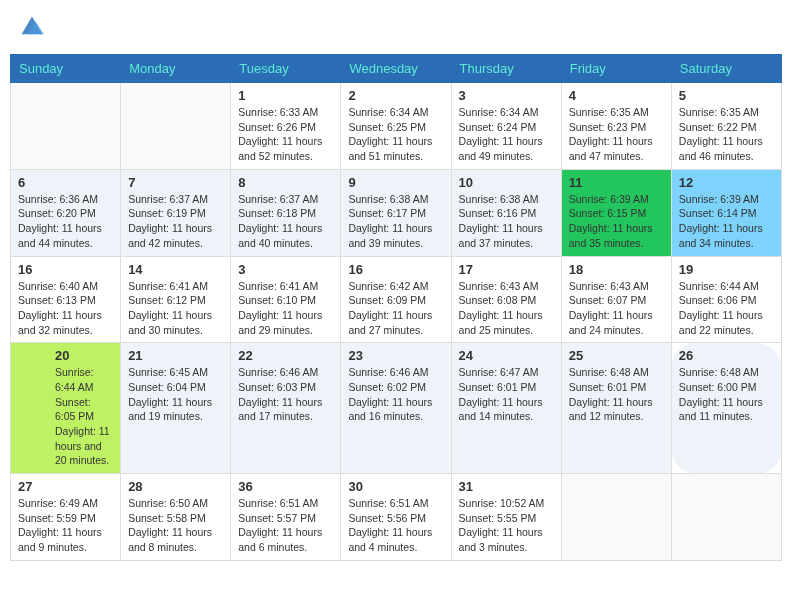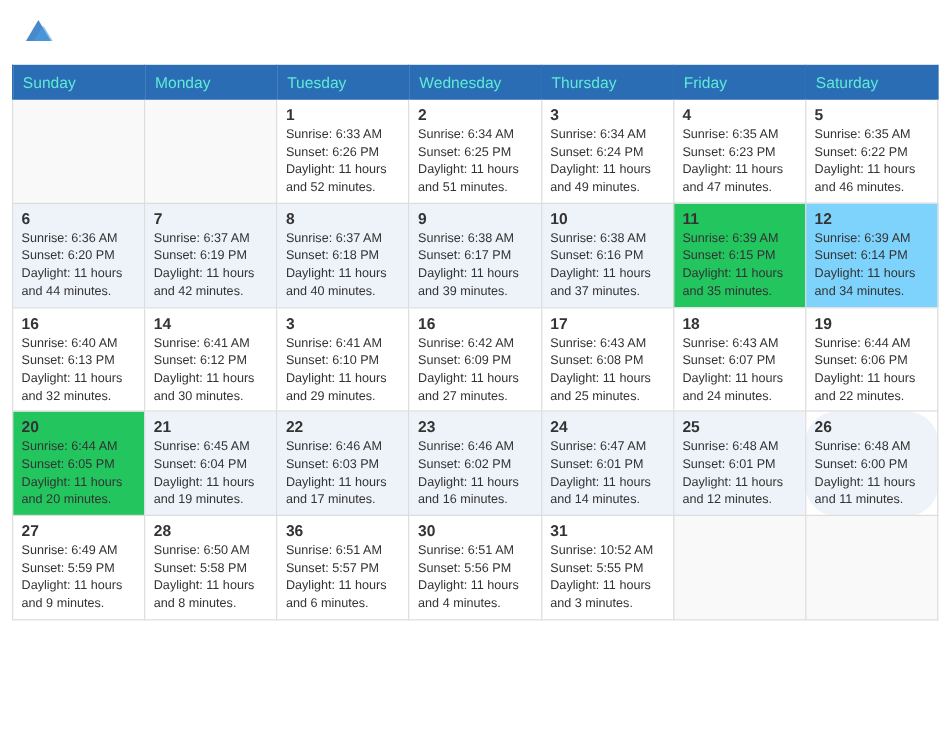--- a/index.html
+++ b/index.html
@@ -247,21 +247,21 @@
 Daylight: 11 hours and 24 minutes.</div>
         </td>
         <td style="background: rgb(255, 255, 255);">
           <span class="day-number">19</span>
           <div class="day-info" style="white-space: pre-line;">Sunrise: 6:44 AM
 Sunset: 6:06 PM
 Daylight: 11 hours and 22 minutes.</div>
         </td>
       </tr>
       <tr>
-        <td style="background: #22c55e;">
+        <td style="background: #bef264; padding-left: 44px;">
           <span class="day-number">20</span>
           <div class="day-info" style="white-space: pre-line;">Sunrise: 6:44 AM
 Sunset: 6:05 PM
 Daylight: 11 hours and 20 minutes.</div>
         </td>
         <td style="background: rgb(238, 243, 250);">
           <span class="day-number">21</span>
           <div class="day-info" style="white-space: pre-line;">Sunrise: 6:45 AM
 Sunset: 6:04 PM
 Daylight: 11 hours and 19 minutes.</div>

